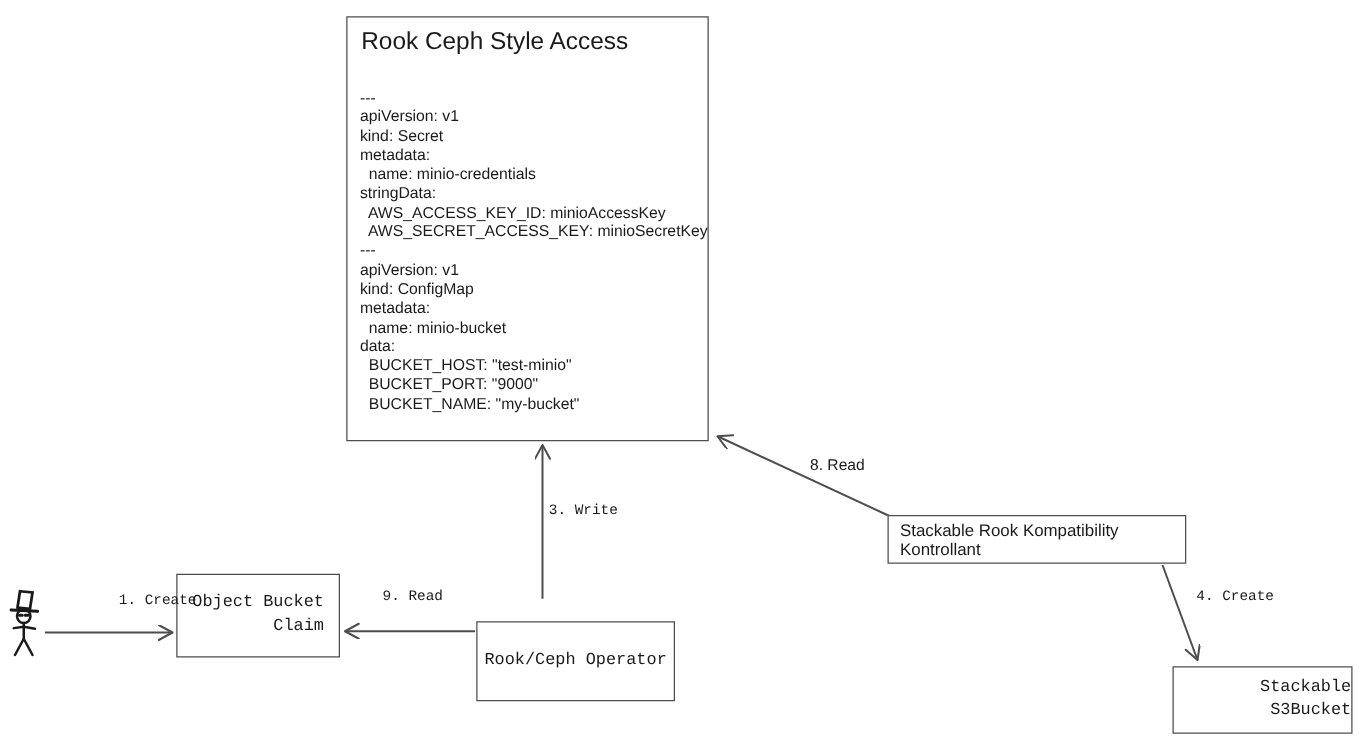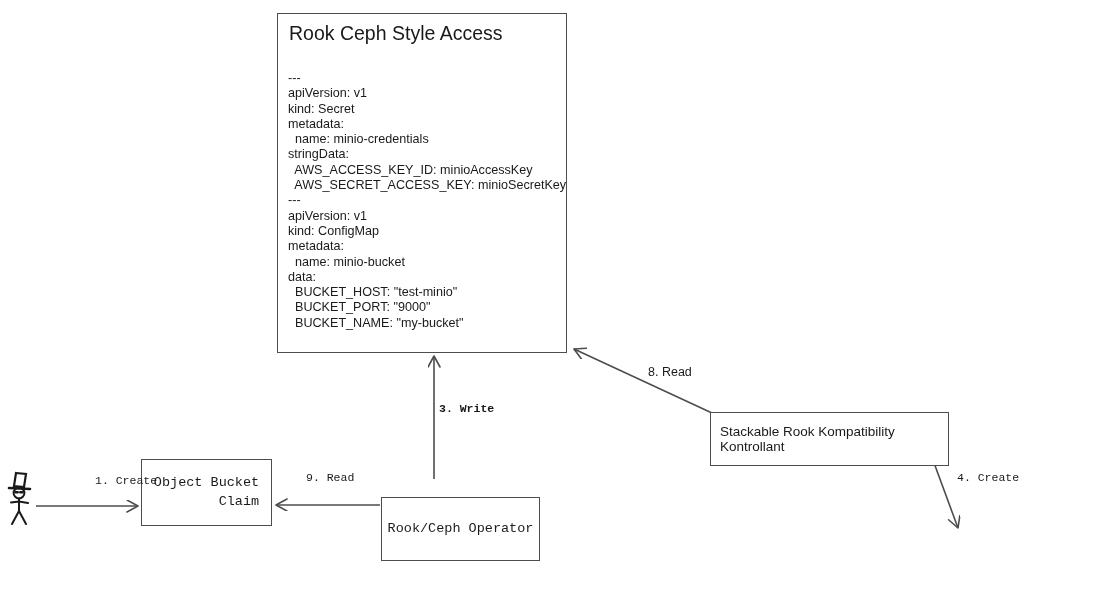--- a/index.html
+++ b/index.html
@@ -165,26 +165,27 @@
   BUCKET_HOST: "test-minio"
   BUCKET_PORT: "9000"
   BUCKET_NAME: "my-bucket"</div>
   </div>
 
   <div class="node node-mono" style="left:141px; top:459px; width:131px; height:67px; white-space:pre;">Object Bucket
 Claim</div>
 
   <div class="node node-mono" style="left:381px; top:481px; width:159px; height:64px;margin-top:16px;">Rook/Ceph Operator</div>
 
-  <div class="node node-sans" style="left:710px; top:412px; width:239px; height:54px;">Stackable Rook Kompatibility Kontrollant</div>
+  <div class="node node-sans" style="left:710px; top:412px; width:239px; height:39px;">Stackable Rook Kompatibility Kontrollant</div>
 
+  <div class="node node-mono" style="left:938px; top:533px; width:144px; height:54px;">Stackable S3Bucket</div>
 
   <div class="edge-label lbl-mono" style="left:51px; top:474px;margin-left:44px;">1. Create</div>
 
   <div class="edge-label lbl-mono" style="left:306px; top:471px;">9. Read</div>
 
-  <div class="edge-label lbl-mono" style="left:439px; top:402px;font-weight:bold;">3. Write</div>
+  <div class="edge-label lbl-mono" style="left:439px; top:402px;">3. Write</div>
 
   <div class="edge-label lbl-sans" style="left:648px; top:365px;">8. Read</div>
 
   <div class="edge-label lbl-mono" style="left:957px; top:471px;">4. Create</div>
 
 </div>
 
 </body></html>

